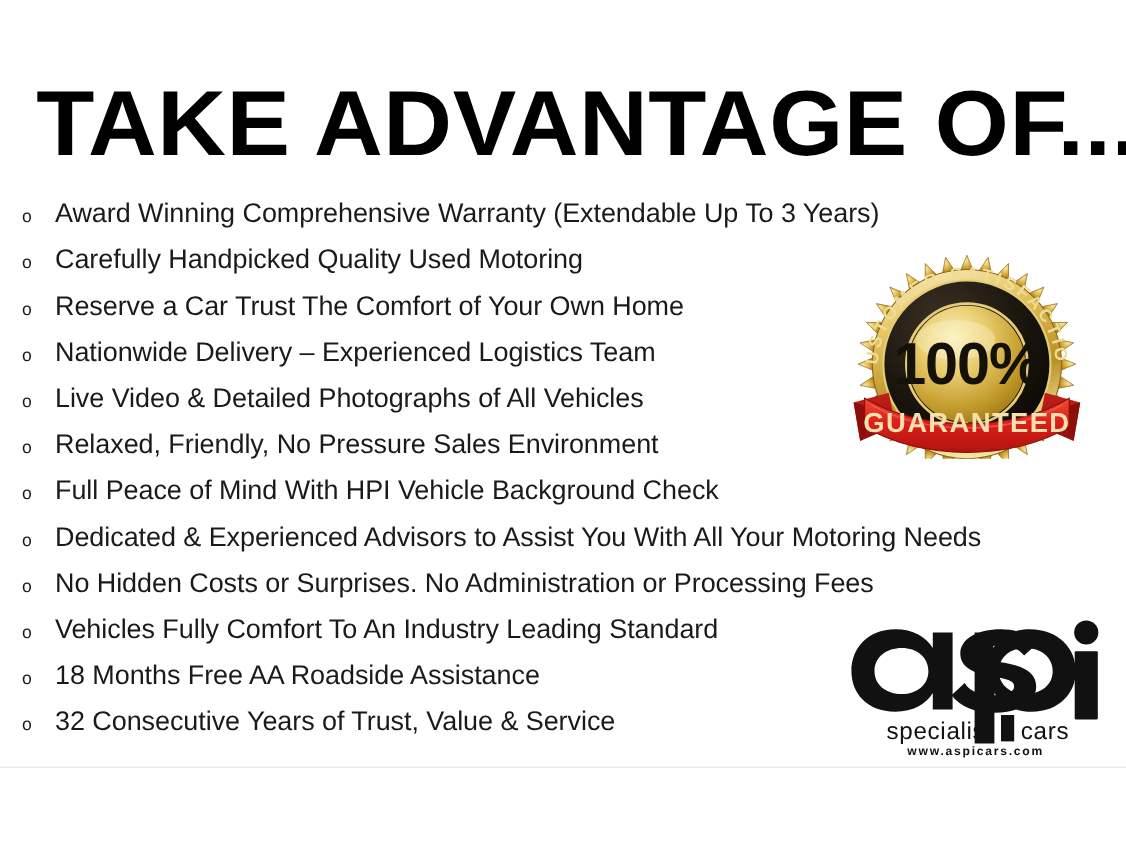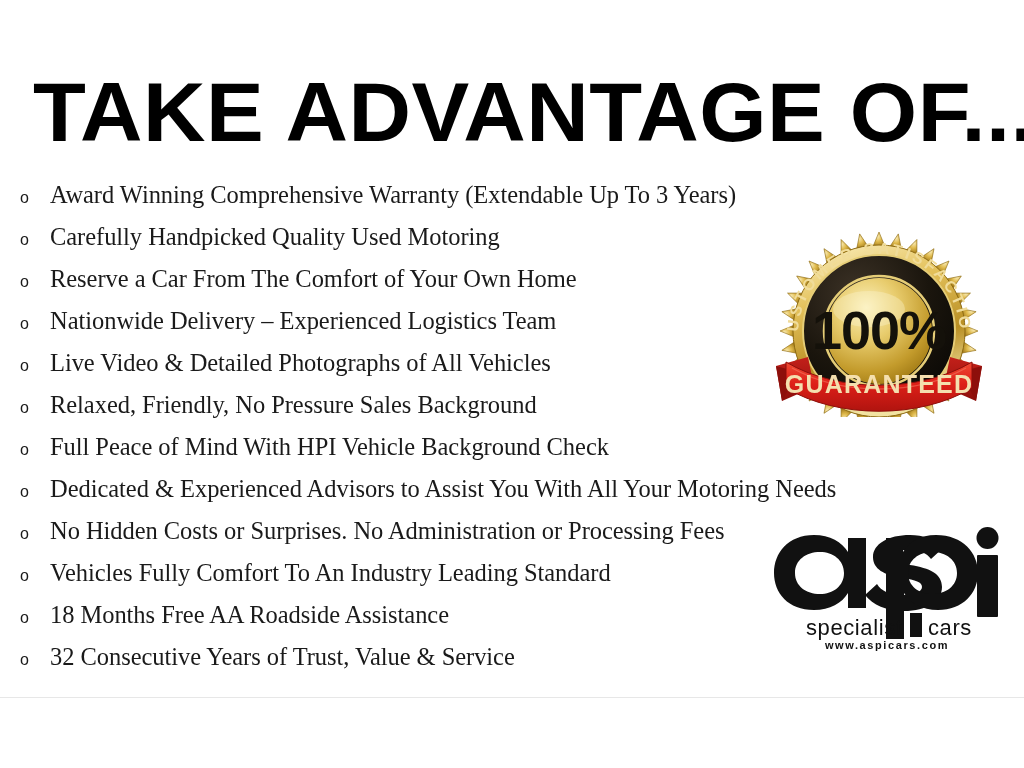--- a/index.html
+++ b/index.html
@@ -59,39 +59,39 @@
     padding-left: 6px;
     box-sizing: border-box;
     font-family: "Liberation Sans", "DejaVu Sans", sans-serif;
   }
   .bullet-text {
     flex: 1 1 auto;
     font-size: 24.5px;
     line-height: 42px;
     color: #1a1a1a;
     white-space: nowrap;
-    font-family: Liberation Serif, serif;
+    font-family: Liberation Sans, sans-serif;
     letter-spacing: -0.05px;
   }
 
   
   #badge {
     position: absolute;
     left: 768px;
     top: 231px;
     width: 222px;
     height: 186px;
   }
   #badge svg { display: block; width: 100%; height: 100%; }
 
   
   #logo {
     position: absolute;
     left: 770px;
-    top: 509px;
+    top: 546px;
     width: 235px;
     height: 145px;
   }
   #logo svg { display: block; width: 100%; height: 100%; }
 
   
   #hairline {
     position: absolute;
     left: 0;
     top: 697px;
@@ -114,36 +114,36 @@
       <span class="bullet-text">Award Winning Comprehensive Warranty (Extendable Up To 3 Years)</span>
     </div>
 
     <div class="bullet-row">
       <span class="bullet-marker">o</span>
       <span class="bullet-text">Carefully Handpicked Quality Used Motoring</span>
     </div>
 
     <div class="bullet-row">
       <span class="bullet-marker">o</span>
-      <span class="bullet-text">Reserve a Car From The Comfort of Your Own Home</span>
+      <span class="bullet-text">Reserve a Car Trust The Comfort of Your Own Home</span>
     </div>
 
     <div class="bullet-row">
       <span class="bullet-marker">o</span>
       <span class="bullet-text">Nationwide Delivery – Experienced Logistics Team</span>
     </div>
 
     <div class="bullet-row">
       <span class="bullet-marker">o</span>
       <span class="bullet-text">Live Video &amp; Detailed Photographs of All Vehicles</span>
     </div>
 
     <div class="bullet-row">
       <span class="bullet-marker">o</span>
-      <span class="bullet-text">Relaxed, Friendly, No Pressure Sales Background</span>
+      <span class="bullet-text">Relaxed, Friendly, No Pressure Sales Environment</span>
     </div>
 
     <div class="bullet-row">
       <span class="bullet-marker">o</span>
       <span class="bullet-text">Full Peace of Mind With HPI Vehicle Background Check</span>
     </div>
 
     <div class="bullet-row">
       <span class="bullet-marker">o</span>
       <span class="bullet-text">Dedicated &amp; Experienced Advisors to Assist You With All Your Motoring Needs</span>

